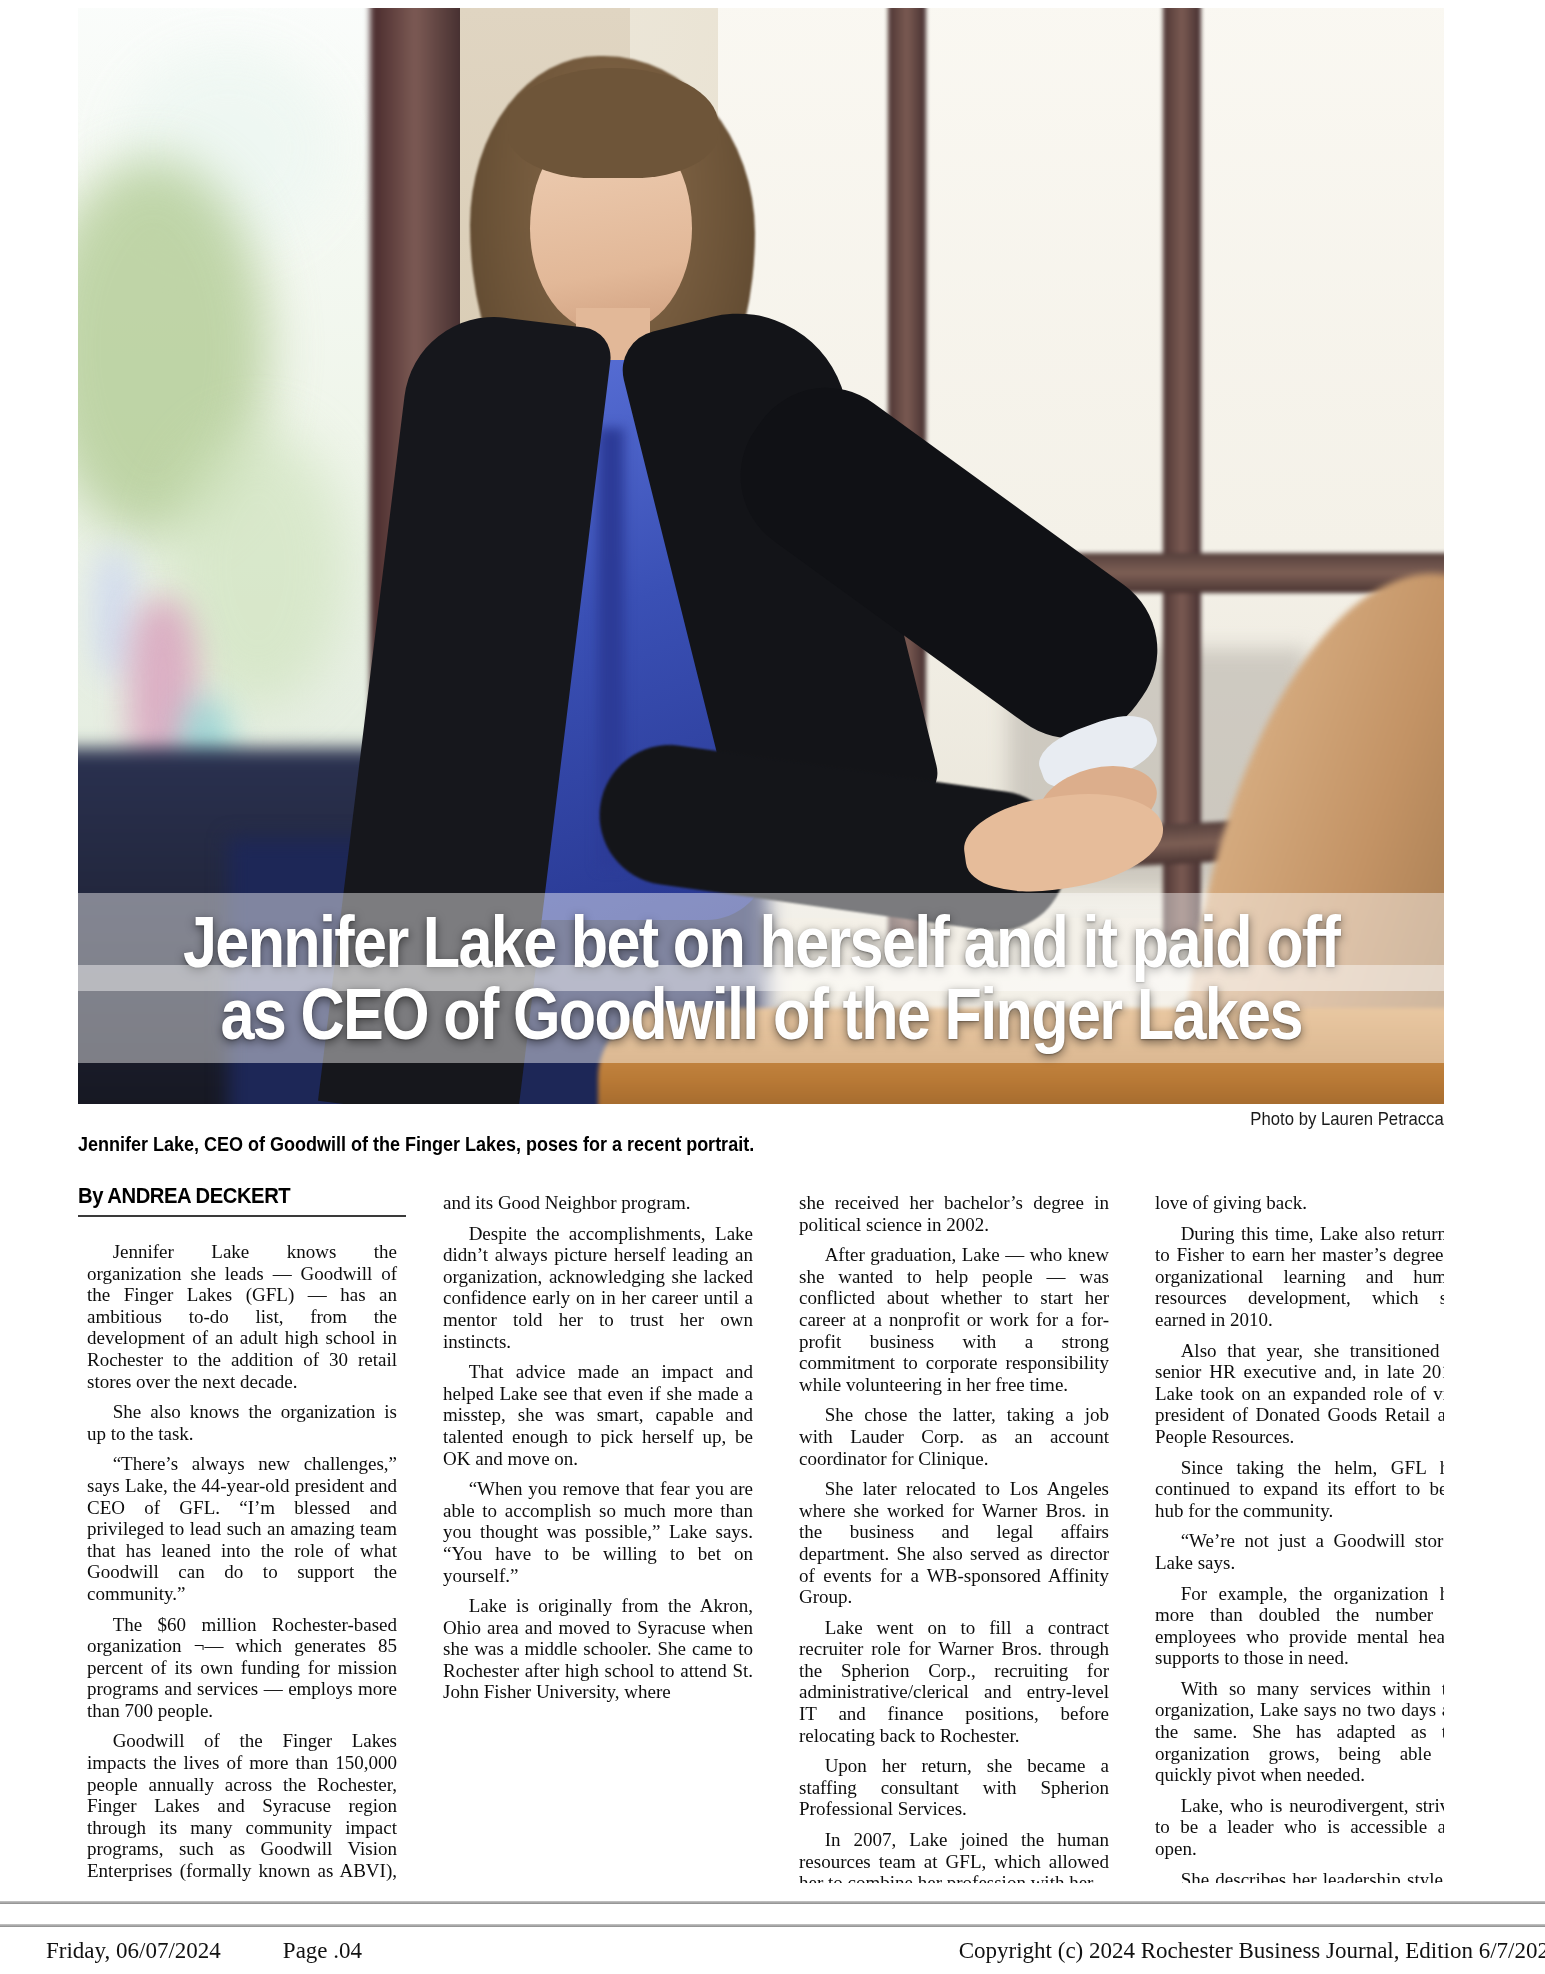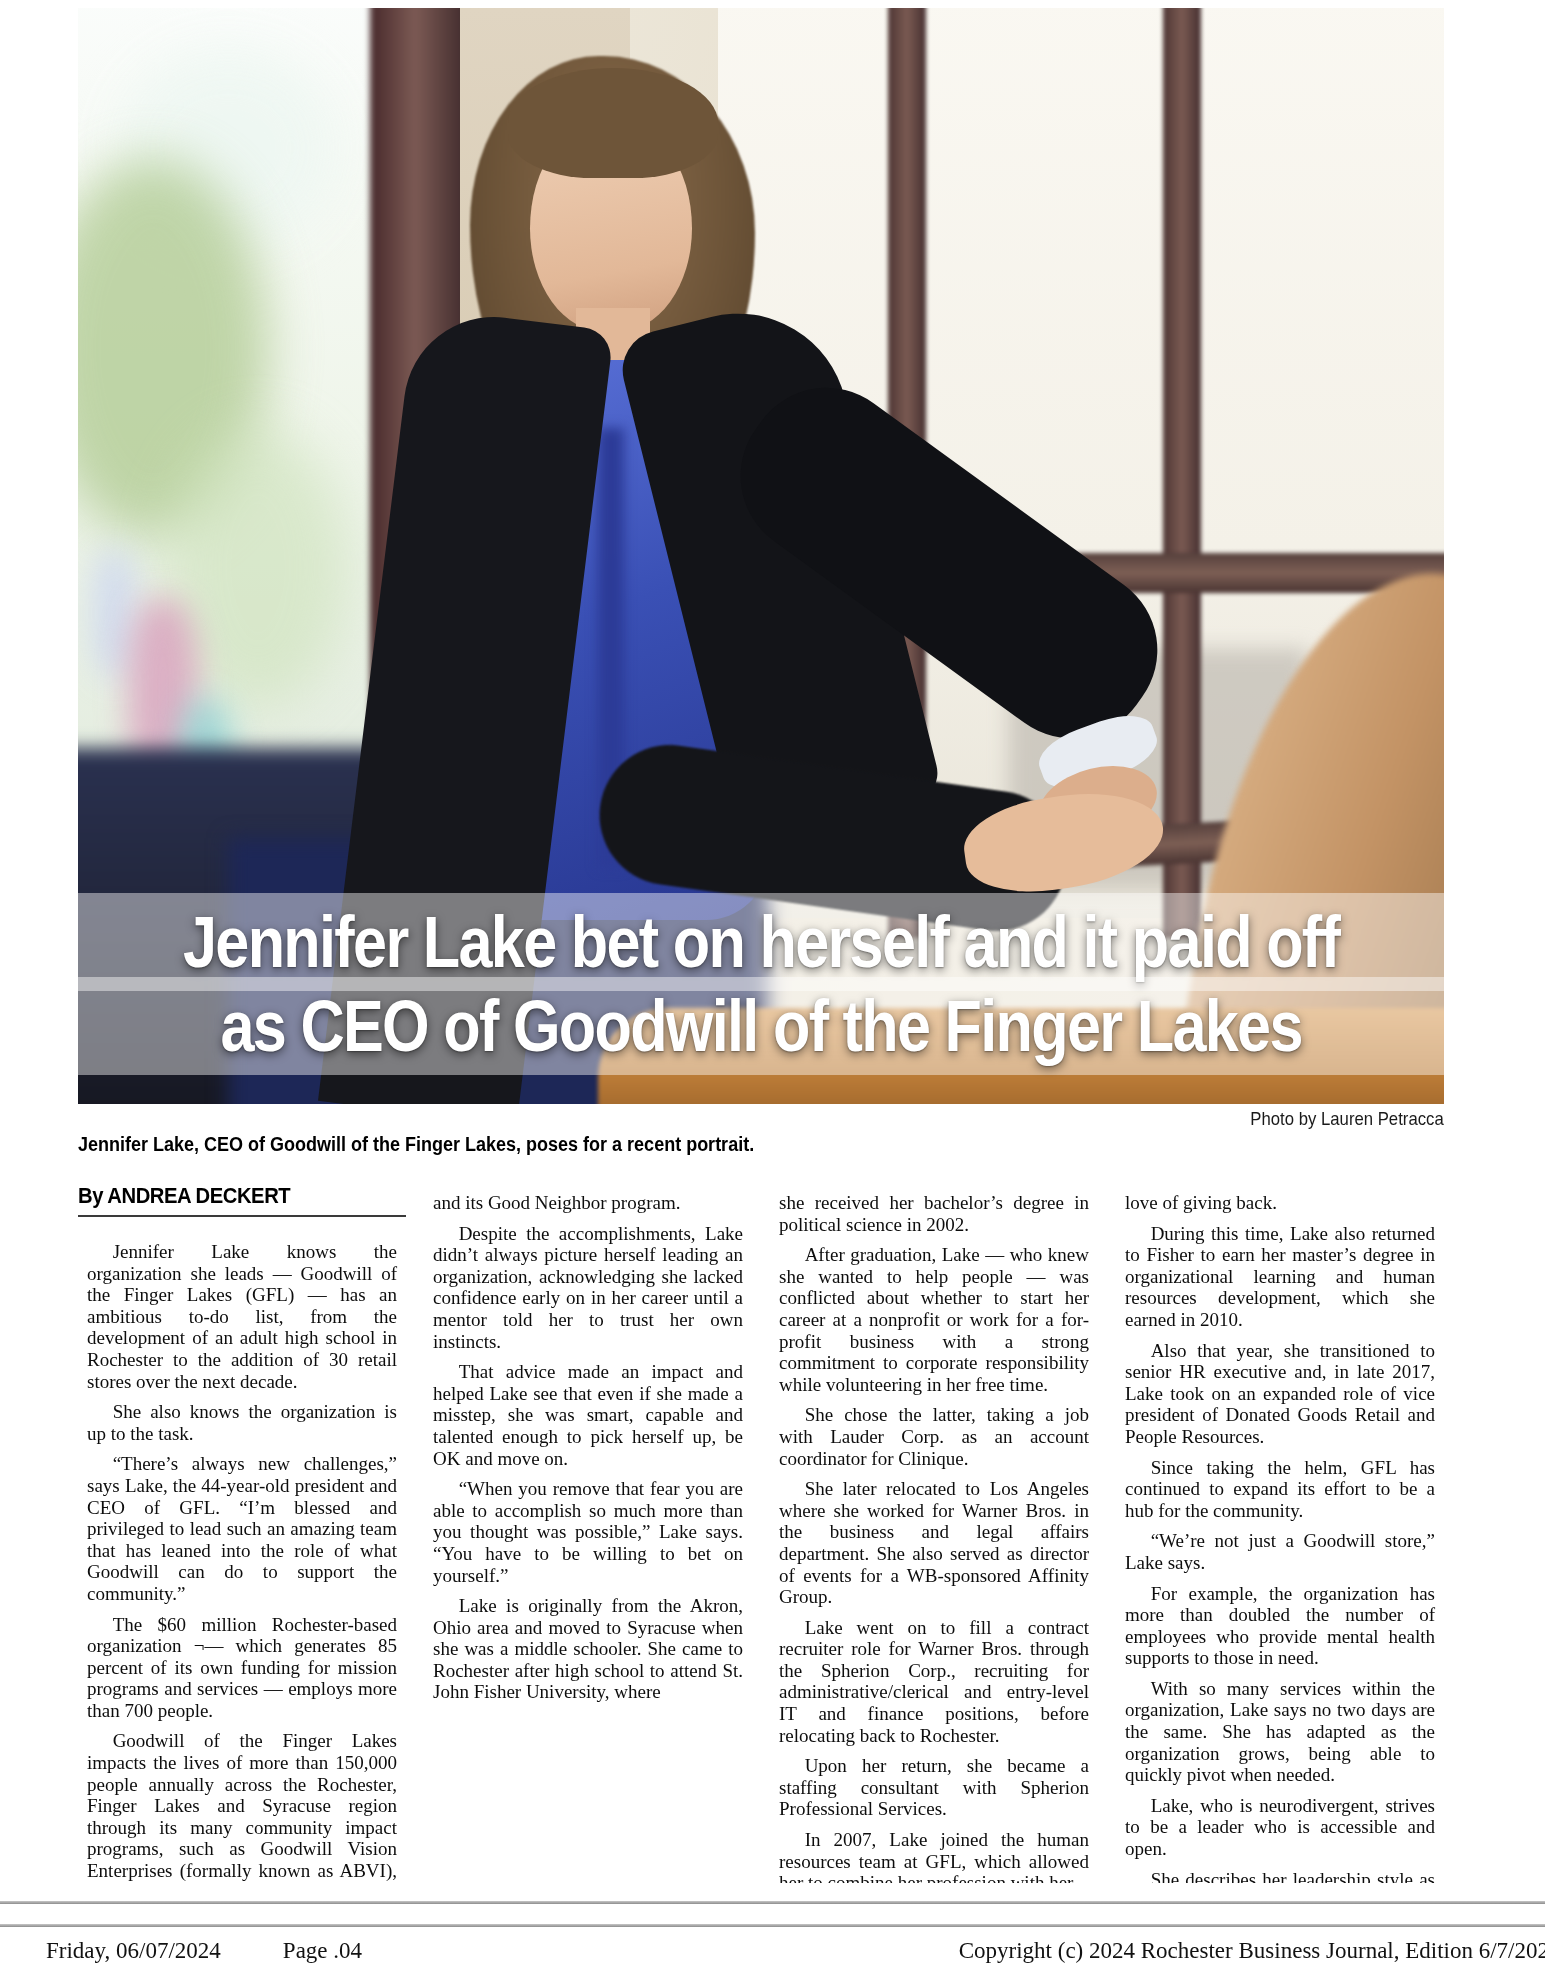--- a/index.html
+++ b/index.html
@@ -68,35 +68,35 @@
            border-radius:70px;transform:rotate(8deg);filter:blur(1px);}
   .hands{left:886px;top:788px;width:200px;height:92px;background:#e6bc9a;
          border-radius:48% 52% 55% 45%;transform:rotate(-8deg);}
   .hand2{left:960px;top:760px;width:120px;height:70px;background:#dcae8c;
          border-radius:50%;transform:rotate(-14deg);}
   .cuff{left:960px;top:716px;width:120px;height:56px;background:#e8ecf2;border-radius:40%;transform:rotate(-20deg);}
 
   
   .band{left:0;width:1366px;height:98px;background:rgba(255,255,255,0.44);
         display:flex;align-items:center;justify-content:center;}
-  .band.b1{top:847px;margin-top:38px;} .band.b2{top:957px;margin-top:12px;}
+  .band.b1{top:847px;margin-top:38px;} .band.b2{top:957px;}
   .headline{font-family:"Liberation Sans", sans-serif;font-weight:800;font-size:72px;
             letter-spacing:-2px;color:#ffffff;white-space:nowrap;
             transform:scaleX(0.85);transform-origin:center;
             text-shadow:0 3px 10px rgba(0,0,0,.5), 0 1px 2px rgba(0,0,0,.35);}
 
   
   #credit{position:absolute;top:1108px;right:101px;font-family:"Liberation Sans", sans-serif;
           font-size:19px;color:#1a1a1a;transform:scaleX(0.88);transform-origin:right;}
   #caption{position:absolute;top:1133px;left:78px;font-family:"Liberation Sans", sans-serif;
            font-weight:700;font-size:20px;color:#000;transform:scaleX(0.9);transform-origin:left;}
 
   
   #cols{position:absolute;left:78px;top:1183px;width:1366px;height:700px;
-        display:flex;gap:18px;overflow:hidden;}
+        display:flex;gap:28px;overflow:hidden;}
   .col{width:328px;flex:0 0 328px;}
   .byline{font-family:"Liberation Sans", sans-serif;font-weight:800;font-size:22px;
           letter-spacing:-0.5px;color:#000;transform:scaleX(0.92);transform-origin:left;}
   .byline-rule{border-bottom:2px solid #3a3a3a;margin-top:6px;margin-bottom:24px;}
   .col p{margin:9px;font-size:19px;line-height:21.6px;text-align:justify;
          text-indent:1.35em;color:#0d0d0d;}
   .col p.cont{text-indent:0;}
 
   
   .frule{position:absolute;left:0;width:1545px;height:3px;

